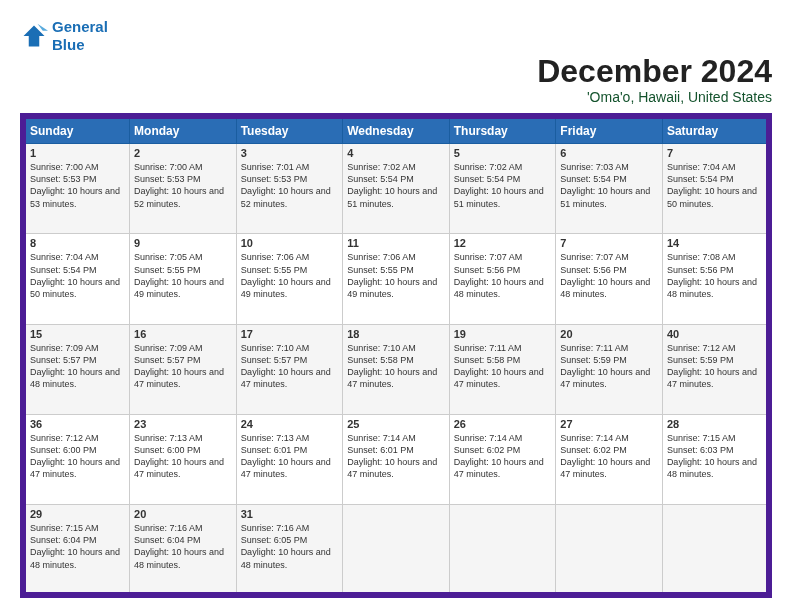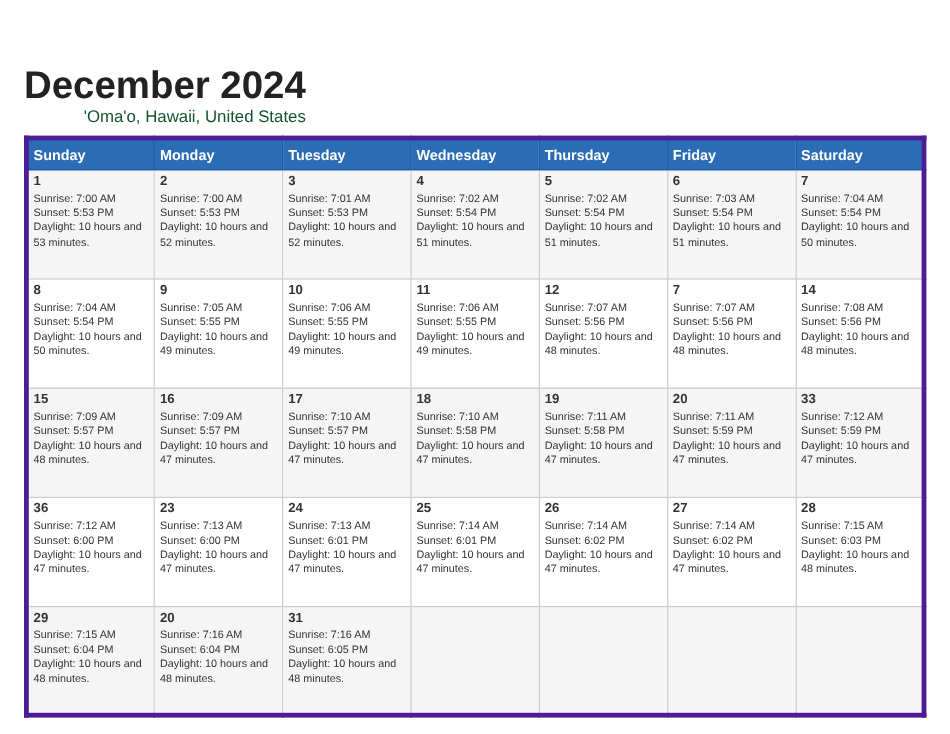--- a/index.html
+++ b/index.html
@@ -50,21 +50,21 @@
       color: #222;
       line-height: 1.1;
       margin-top: 36px;
     }
     .location {
       font-size: 14px;
       color: #14532d;
     }
     .calendar {
       flex: 1;
-      border: 4px solid #4c1d95;
+      border: 6px solid #4c1d95;
       border-collapse: collapse;
       width: 100%;
       table-layout: fixed;
     }
     .calendar thead tr th {
       background-color: #2a6db5;
       color: #fff;
       font-size: 12px;
       font-weight: bold;
       padding: 5px 4px;
@@ -99,20 +99,30 @@
     }
     .empty {
       background: #f5f5f5 !important;
     }
   </style>
 </head>
 <body>
 
 <div class="page">
   <div class="header">
+    <div class="logo">
+      <svg class="logo-icon" viewBox="0 0 32 32">
+        <polygon points="16,4 28,16 22,16 22,28 10,28 10,16 4,16" fill="#1a6eb5"></polygon>
+        <polygon points="20,2 32,10 26,10" fill="#5aabdd"></polygon>
+      </svg>
+      <div class="logo-text">
+        <div><span>General</span></div>
+        <div><span>Blue</span></div>
+      </div>
+    </div>
     <div class="title-block">
       <div class="month-title">December 2024</div>
       <div class="location">'Oma'o, Hawaii, United States</div>
     </div>
   </div>
 
   <table class="calendar">
     <thead>
       <tr>
         <th>Sunday</th>
@@ -204,21 +214,21 @@
       </td>
           <td>
         <span class="day-num">19</span>
         <span class="cell-text">Sunrise: 7:11 AM<br>Sunset: 5:58 PM<br>Daylight: 10 hours and 47 minutes.</span>
       </td>
           <td>
         <span class="day-num">20</span>
         <span class="cell-text">Sunrise: 7:11 AM<br>Sunset: 5:59 PM<br>Daylight: 10 hours and 47 minutes.</span>
       </td>
           <td>
-        <span class="day-num">33</span>
+        <span class="day-num">40</span>
         <span class="cell-text">Sunrise: 7:12 AM<br>Sunset: 5:59 PM<br>Daylight: 10 hours and 47 minutes.</span>
       </td>
         </tr>
         <tr>
           <td>
         <span class="day-num">36</span>
         <span class="cell-text">Sunrise: 7:12 AM<br>Sunset: 6:00 PM<br>Daylight: 10 hours and 47 minutes.</span>
       </td>
           <td>
         <span class="day-num">23</span>

